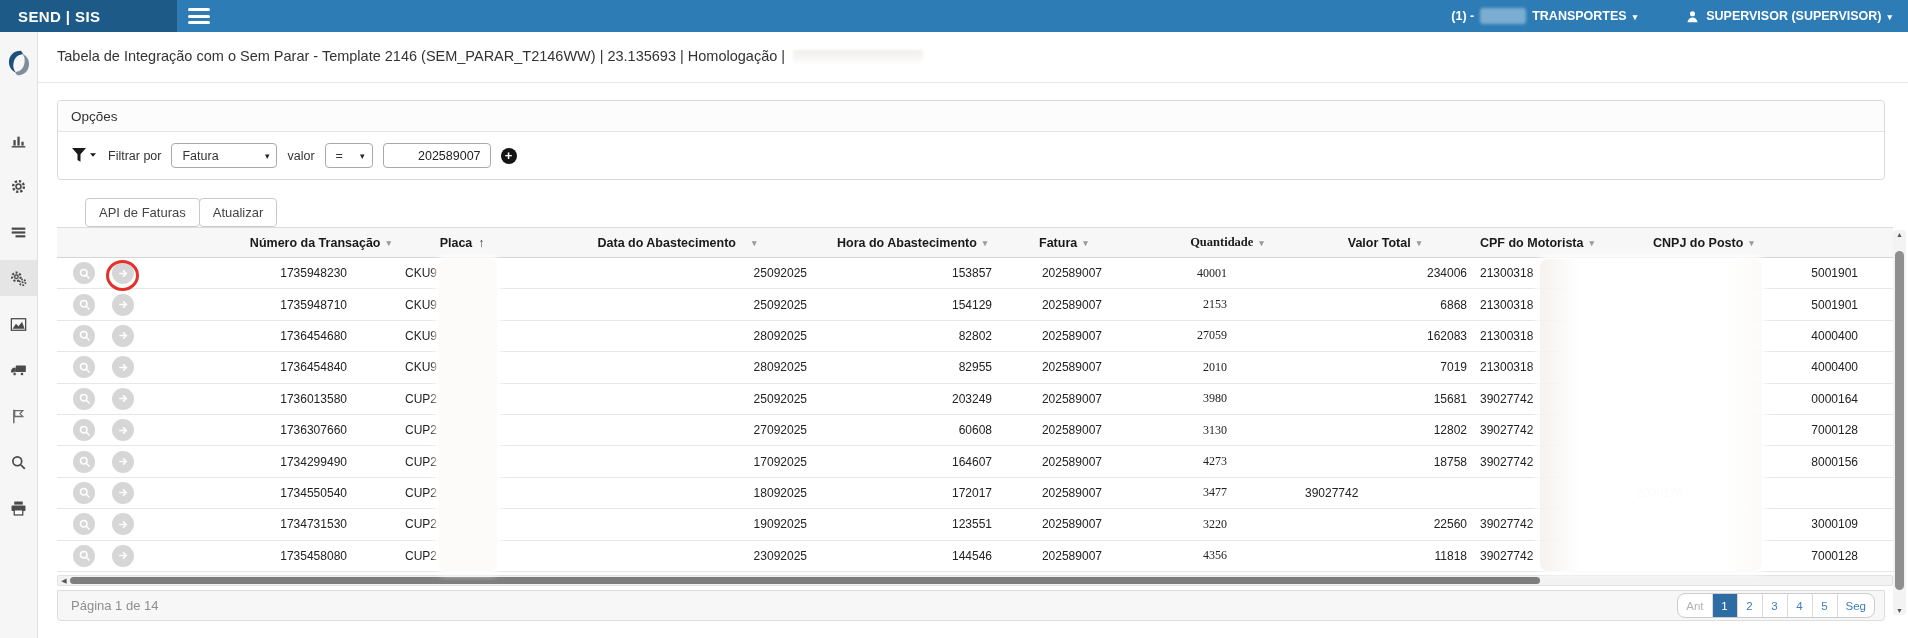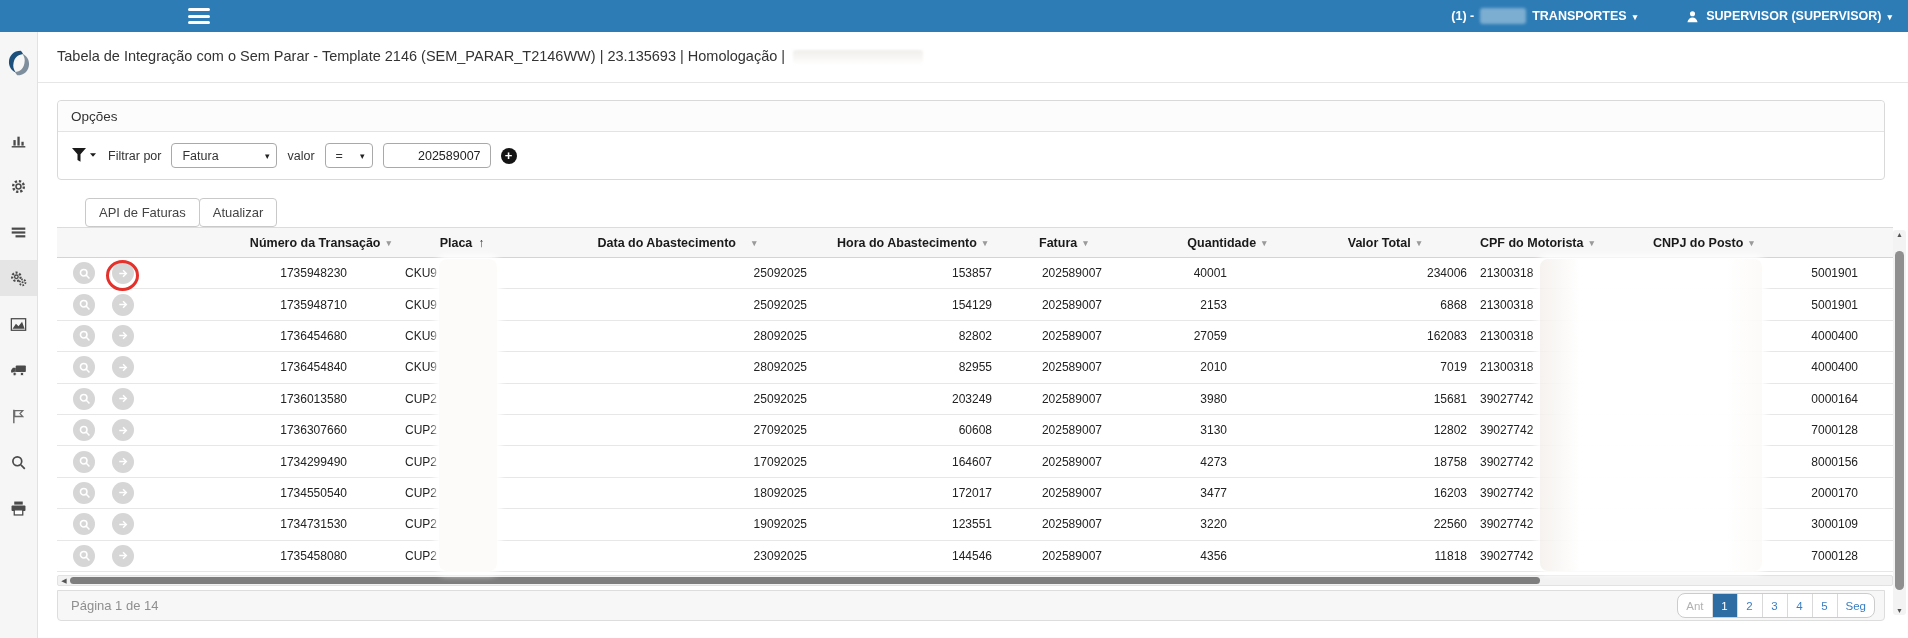--- a/index.html
+++ b/index.html
@@ -54,21 +54,21 @@
 
   
   .grid { position:absolute; left:19px; top:195px; width:1836px; height:345px; }
   .grid-head { display:flex; height:31px; background:#f7f7f7; border-top:1px solid #dcdcdc; border-bottom:1px solid #d4d4d4; align-items:center; }
   .hc { display:flex; align-items:center; gap:6px; font-weight:bold; font-size:12.5px; color:#1a1a1a; height:100%; flex-shrink:0; cursor:pointer; white-space:nowrap; }
   .hsort { font-size:9px; color:#9a9a9a; } .hsort.sort-active { font-size:12px; color:#333; }
   .grid-rows { position:relative; }
   .grid-row { display:flex; height:31.4px; border-bottom:1px solid #e7e7e7; align-items:center; background:#fff; }
   .tc { font-size:12px; color:#222; display:flex; align-items:center; height:100%; flex-shrink:0; white-space:nowrap; }
   .c-actions { width:90px; } .c-numero { width:250px; } .c-placa { width:130px; } .c-data { width:300px;gap:16px; }
-  .c-hora { width:200px; } .c-fatura { width:130px; } .c-quantidade { width:140px; } .c-valor { width:175px; }
+  .c-hora { width:200px; } .c-fatura { width:130px; } .c-quantidade { width:140px;font-family:Liberation Serif, serif; } .c-valor { width:175px; }
   .c-cpf { width:165px; } .c-cnpj { width:256px; }
   .h-numero { justify-content:flex-end; padding-right:6px; }
   .h-placa,.h-data,.h-quantidade,.h-valor { justify-content:center; }
   .h-hora { padding-left:10px; } .h-fatura { padding-left:12px; } .h-cpf { padding-left:8px; } .h-cnpj { padding-left:16px; }
   .tc.c-numero { justify-content:flex-end; padding-right:50px; }
   .tc.c-placa { padding-left:8px; }
   .tc.c-data { justify-content:flex-end; padding-right:20px; }
   .tc.c-hora { justify-content:flex-end; padding-right:35px; }
   .tc.c-fatura { justify-content:flex-end; padding-right:55px; }
   .tc.c-quantidade { justify-content:flex-end; padding-right:70px; }
@@ -98,20 +98,23 @@
   #pagination { display:flex; border:1px solid #ccc; border-radius:8px; overflow:hidden; background:#fff; }
   .pg-btn { min-width:25px; height:23px; display:flex; align-items:center; justify-content:center; font-size:11.5px; color:#3b7ec0; padding:0 8px; border-left:1px solid #d9d9d9; cursor:pointer; }
   .pg-btn:first-child { border-left:none; }
   .pg-btn.disabled { color:#b2b2b2; cursor:default; }
   .pg-btn.active { background:#2e6da4; color:#fff; }
 </style>
 </head>
 <body>
 
 <div class="topbar">
+  <div class="brand-zone">
+    <span class="brand">SEND | SIS</span>
+  </div>
   <div class="hamburger">
       <span></span>
       <span></span>
       <span></span>
     </div>
   <div class="top-right">
     <div class="org-group">
       <span>(1) -</span>
       <span class="top-smudge"></span>
       <span>TRANSPORTES</span>
@@ -495,21 +498,20 @@
                 <path d="M9.3 5L14.3 10l-5 5" fill="none" stroke="#fff" stroke-width="2.3"></path>
               </svg>
             </span>
           </div>
           <div class="tc c-numero">1734550540</div>
           <div class="tc c-placa">CUP2</div>
           <div class="tc c-data">18092025</div>
           <div class="tc c-hora">172017</div>
           <div class="tc c-fatura">202589007</div>
           <div class="tc c-quantidade">3477</div>
-          <div class="tc c-valor">16203</div>
           <div class="tc c-cpf">39027742</div>
           <div class="tc c-cnpj">2000170</div>
         </div>
         <div class="grid-row">
           <div class="tc c-actions">
             <span class="act-btn">
               <svg viewBox="0 0 20 20">
                 <circle cx="8.8" cy="8.8" r="5" fill="none" stroke="#fff" stroke-width="2.4"></circle>
                 <path d="M12.8 12.8L17.6 17.6" stroke="#fff" stroke-width="2.4"></path>
               </svg>

